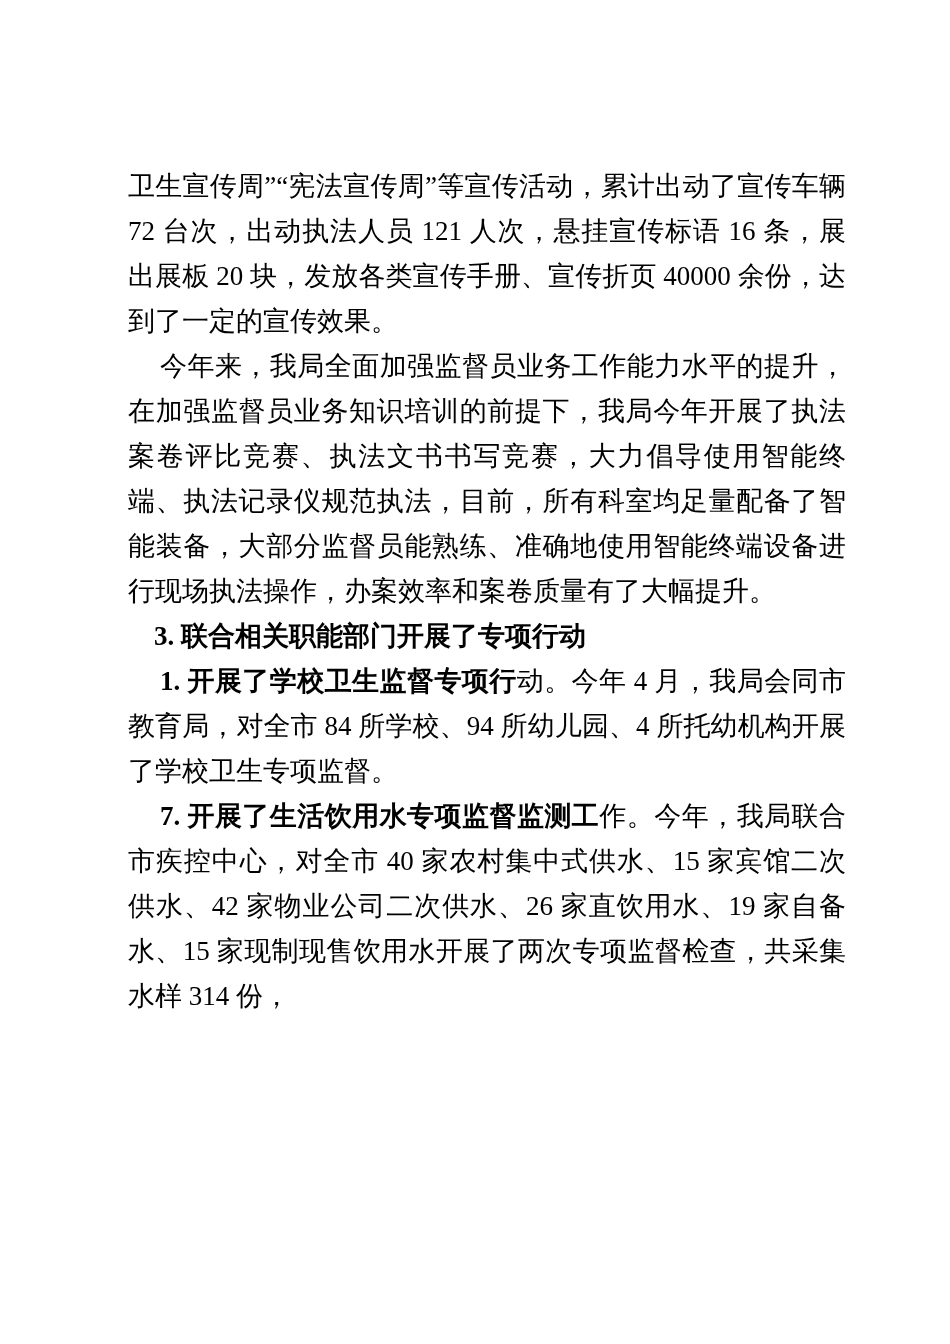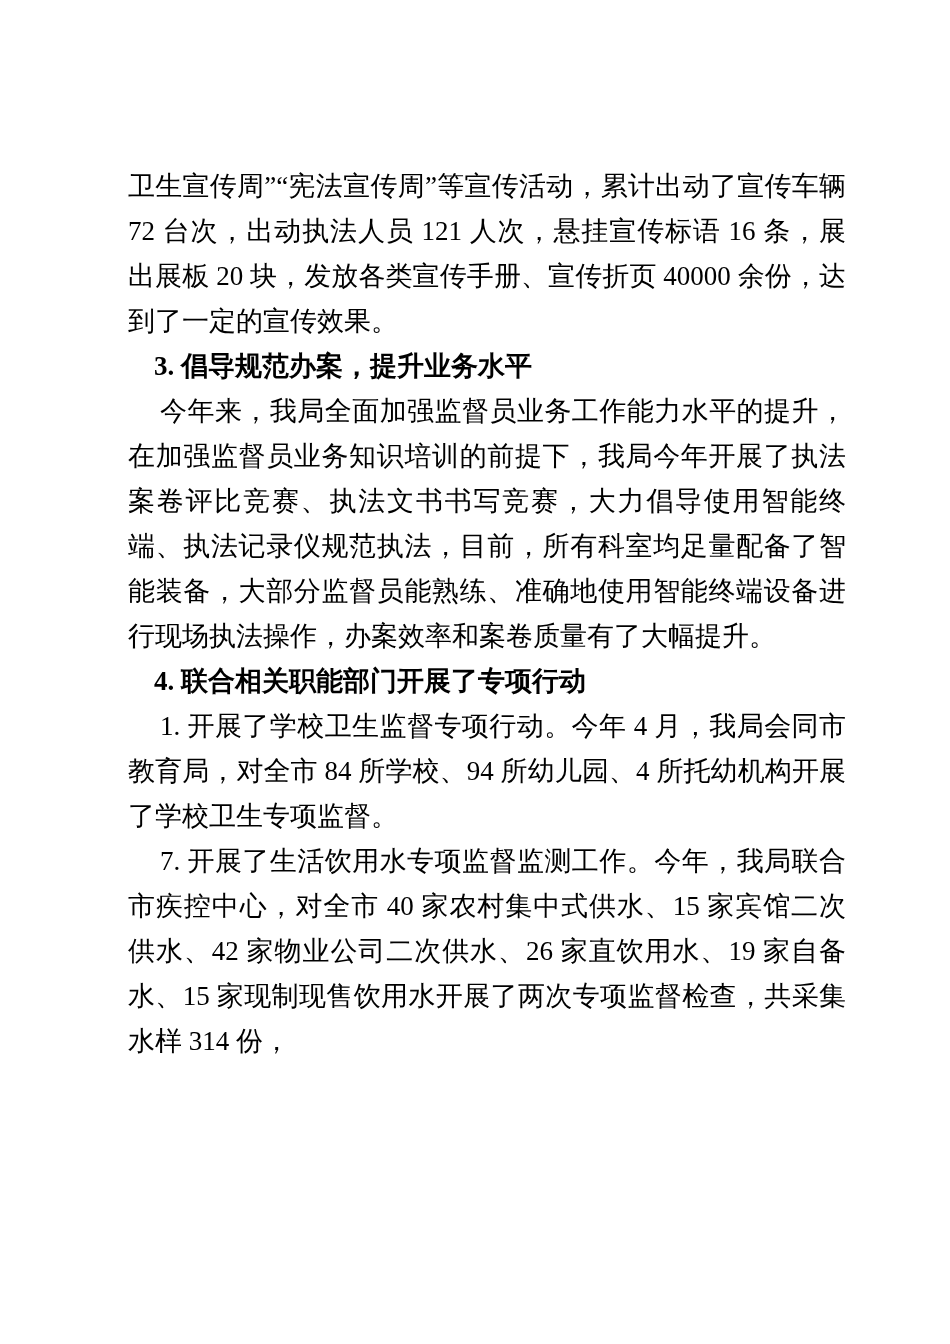--- a/index.html
+++ b/index.html
@@ -32,36 +32,35 @@
     text-indent: 32px;
   }
   .para.noindent {
     text-indent: 0;
   }
   .para.heading {
     font-weight: 700;
     text-indent: 26px;
   }
   .lead {
-    font-weight: 400;
+    font-weight: 700;
   }
 </style>
 </head>
 <body>
 
 <div class="page">
   <div class="content">
 
     <p class="para noindent">卫生宣传周”“宪法宣传周”等宣传活动，累计出动了宣传车辆 72 台次，出动执法人员 121 人次，悬挂宣传标语 16 条，展出展板 20 块，发放各类宣传手册、宣传折页 40000 余份，达到了一定的宣传效果。</p>
 
 
-    <p class="para heading">3. 倡导规范办案，提升业务水平</p>
 
     <p class="para">今年来，我局全面加强监督员业务工作能力水平的提升，在加强监督员业务知识培训的前提下，我局今年开展了执法案卷评比竞赛、执法文书书写竞赛，大力倡导使用智能终端、执法记录仪规范执法，目前，所有科室均足量配备了智能装备，大部分监督员能熟练、准确地使用智能终端设备进行现场执法操作，办案效率和案卷质量有了大幅提升。</p>
 
-    <p class="para heading">4. 联合相关职能部门开展了专项行动</p>
+    <p class="para heading">3. 联合相关职能部门开展了专项行动</p>
 
     <p class="para"><span class="lead">1. 开展了学校卫生监督专项行</span><span>动。今年 4 月，我局会同市教育局，对全市 84 所学校、94 所幼儿园、4 所托幼机构开展了学校卫生专项监督。</span></p>
 
     <p class="para"><span class="lead">7. 开展了生活饮用水专项监督监测工</span><span>作。今年，我局联合市疾控中心，对全市 40 家农村集中式供水、15 家宾馆二次供水、42 家物业公司二次供水、26 家直饮用水、19 家自备水、15 家现制现售饮用水开展了两次专项监督检查，共采集水样 314 份，</span></p>
 
   </div>
 </div>
 
 </body></html>

